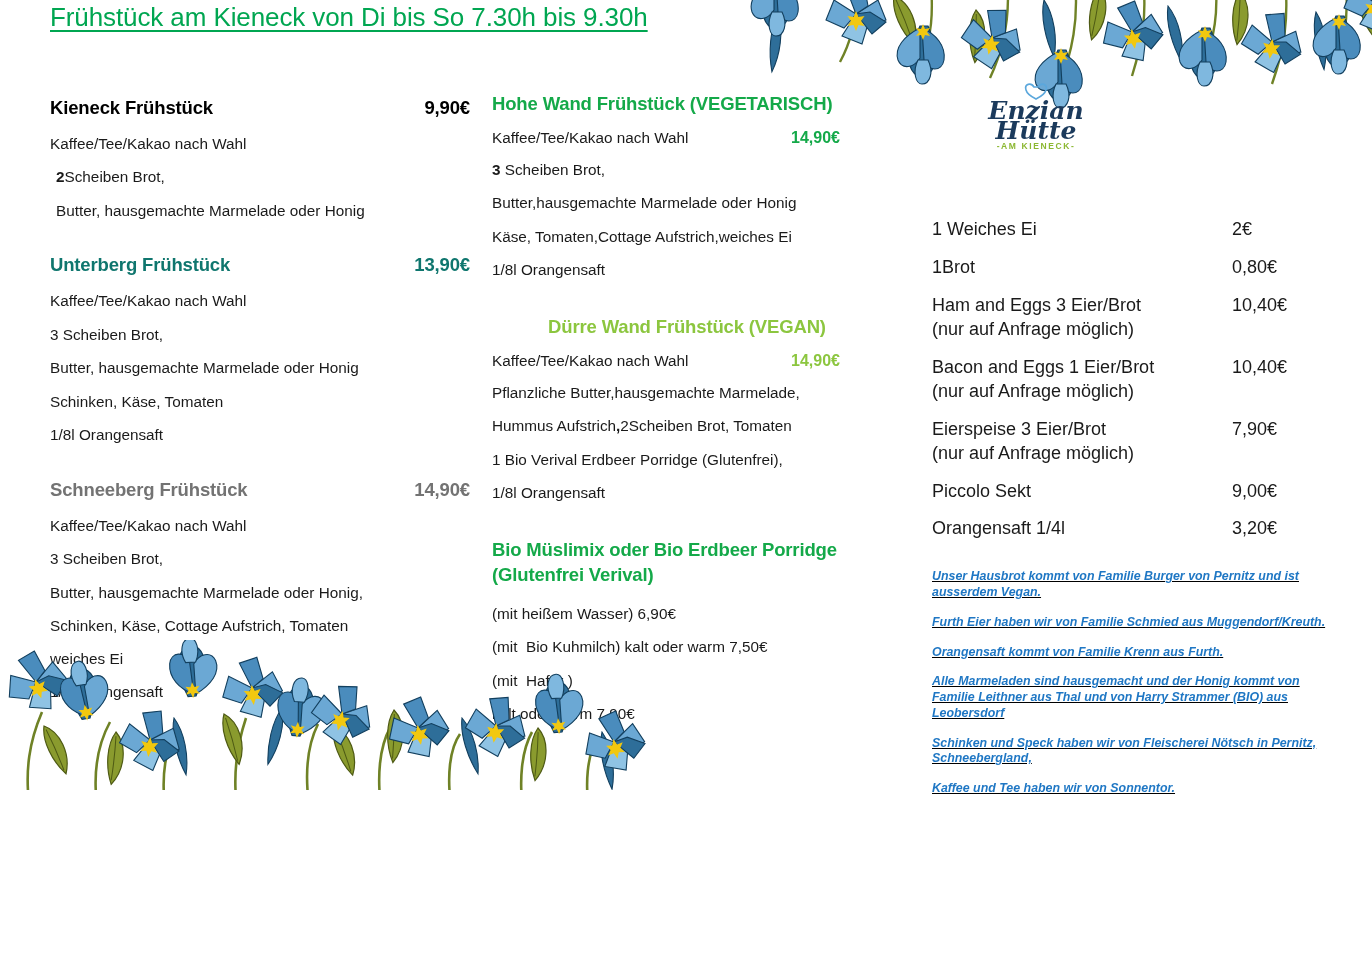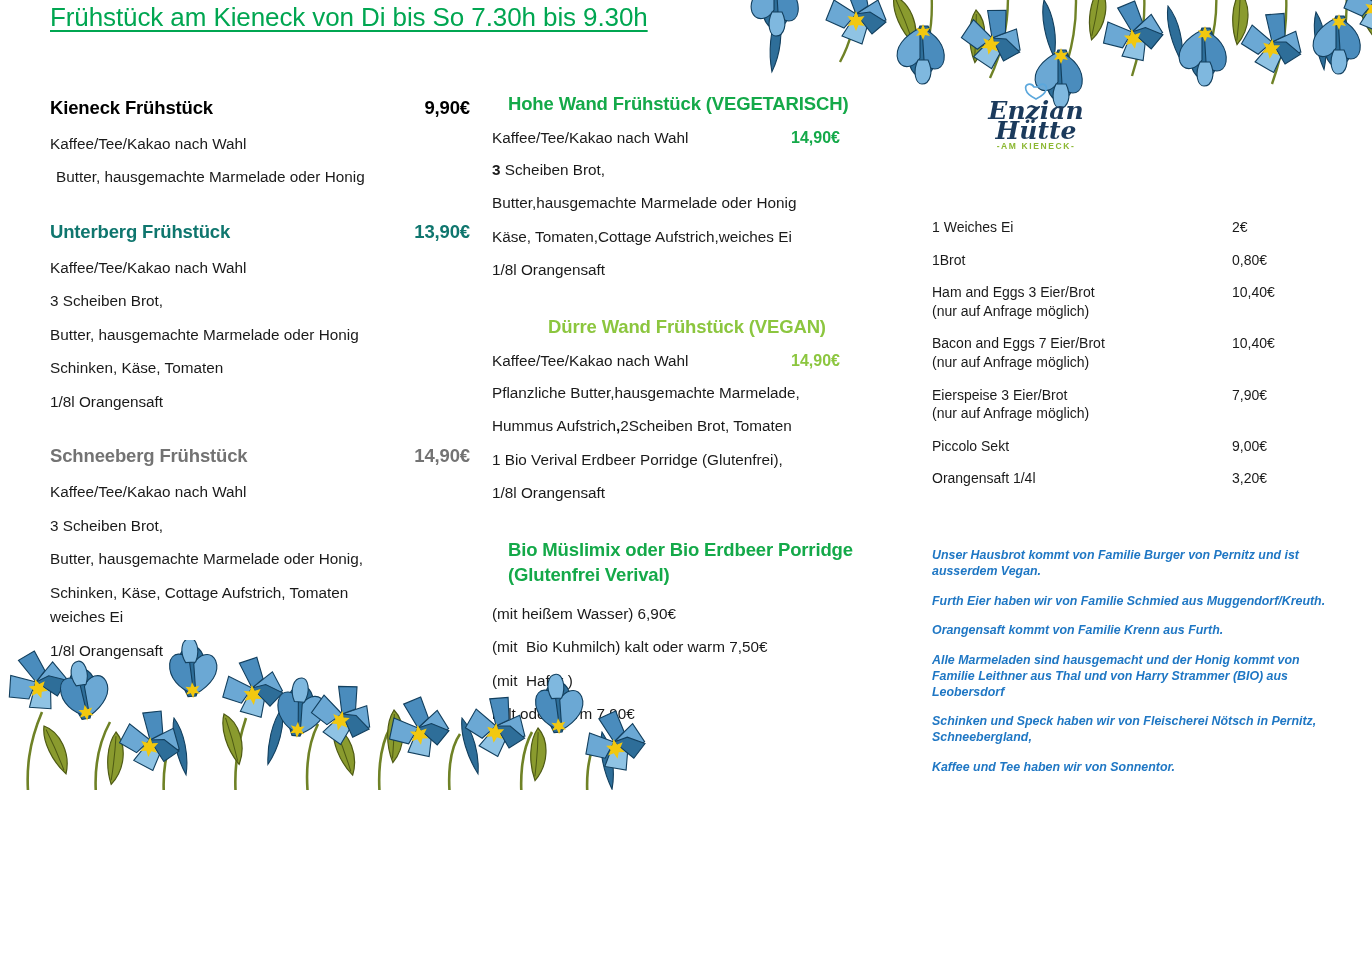--- a/index.html
+++ b/index.html
@@ -64,21 +64,21 @@
   .block-head.stacked { display: block; margin-bottom: 12px; }
   .block-head.wrap .title { white-space: normal; }
 
   .line {
     font-size: 15.3px;
     color: #1a1a1a;
     line-height: 1.34;
     margin-bottom: 13px;
     white-space: pre-wrap;
   }
-  .line.tight { margin-bottom: 4px; }
+  .line.tight { margin-bottom: 12px; }
   .line b { font-weight: bold; }
 
   .line-row {
     display: flex;
     align-items: baseline;
     font-size: 15.3px;
     color: #1a1a1a;
     margin-bottom: 13px;
   }
   .line-row .inline-price {
@@ -87,37 +87,37 @@
     font-size: 16px;
     padding-right: 42px;
   }
 
   .indent { padding-left: 6px; }
 
   
   .c-navy  { color: #000000; }
   .c-cyan  { color: #0f766e; }
   .c-blue  { color: #737373; }
-  .c-green { color: #14A949; margin-left: 16px; }
+  .c-green { color: #14A949; }
   .c-lgreen{ color: #8CC63F; text-align: center; }
 
   
   .price-row {
     display: flex;
     align-items: flex-start;
     margin-bottom: 14px;
-    font-size: 14px;
+    font-size: 18px;
     color: #1a1a1a;
     line-height: 1.33;
   }
   .price-row .pname { flex: 0 0 300px; white-space: pre-line; }
   .price-row .pval  { white-space: nowrap; }
 
   
-  #notes { margin-top: 60px; }
+  #notes { margin-top: 28px; text-decoration: underline; }
   .note {
     font-size: 12.4px;
     font-style: italic;
     font-weight: bold;
     color: #1F77C4;
     line-height: 1.27;
     margin-bottom: 14px;
   }
 
   
@@ -206,20 +206,21 @@
   </div>
 
   <div id="col-left" class="column">
 
     <div class="menu-block">
       <div class="block-head c-navy">
         <span class="title">Kieneck Frühstück</span>
         <span class="price">9,90€</span>
       </div>
       <div class="line">Kaffee/Tee/Kakao nach Wahl</div>
+      <div class="line indent"><b>2</b>Scheiben Brot,</div>
       <div class="line indent">Butter, hausgemachte Marmelade oder Honig</div>
     </div>
 
     <div class="menu-block" style="margin-top:32px">
       <div class="block-head c-cyan">
         <span class="title">Unterberg Frühstück</span>
         <span class="price">13,90€</span>
       </div>
       <div class="line">Kaffee/Tee/Kakao nach Wahl</div>
       <div class="line">3 Scheiben Brot,</div>
@@ -293,21 +294,21 @@
       <div class="price-row">
         <span class="pname">1Brot</span>
         <span class="pval">0,80€</span>
       </div>
       <div class="price-row">
         <span class="pname">Ham and Eggs 3 Eier/Brot
 (nur auf Anfrage möglich)</span>
         <span class="pval">10,40€</span>
       </div>
       <div class="price-row">
-        <span class="pname">Bacon and Eggs 7 Eier/Brot
+        <span class="pname">Bacon and Eggs 1 Eier/Brot
 (nur auf Anfrage möglich)</span>
         <span class="pval">10,40€</span>
       </div>
       <div class="price-row">
         <span class="pname">Eierspeise 3 Eier/Brot
 (nur auf Anfrage möglich)</span>
         <span class="pval">7,90€</span>
       </div>
       <div class="price-row">
         <span class="pname">Piccolo Sekt</span>

